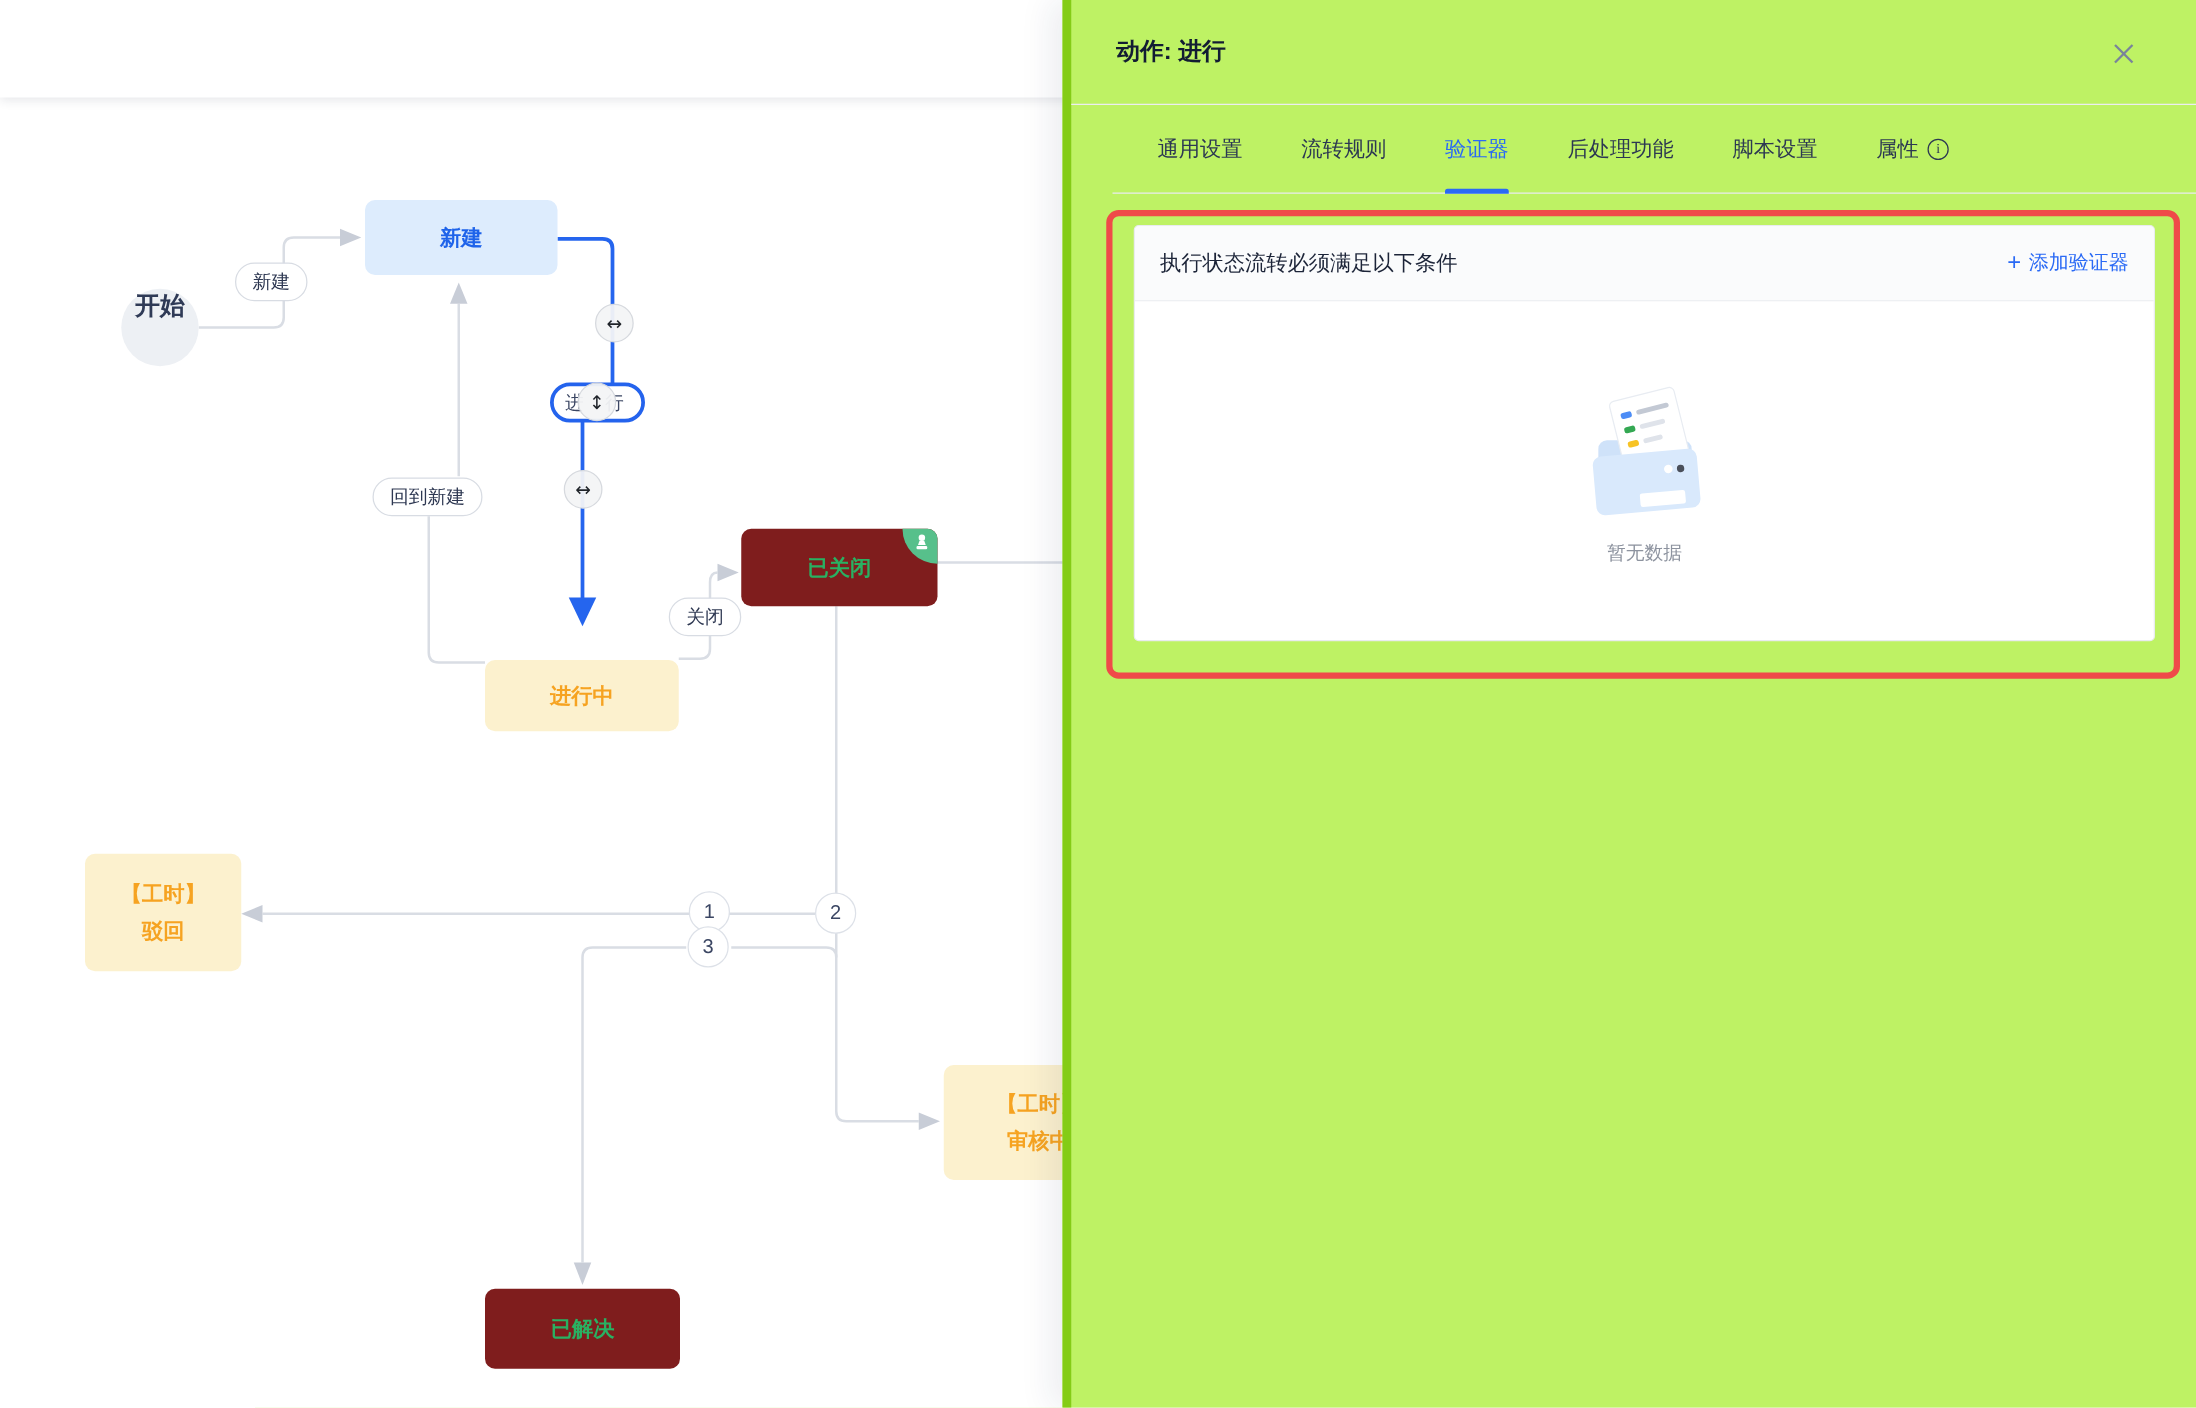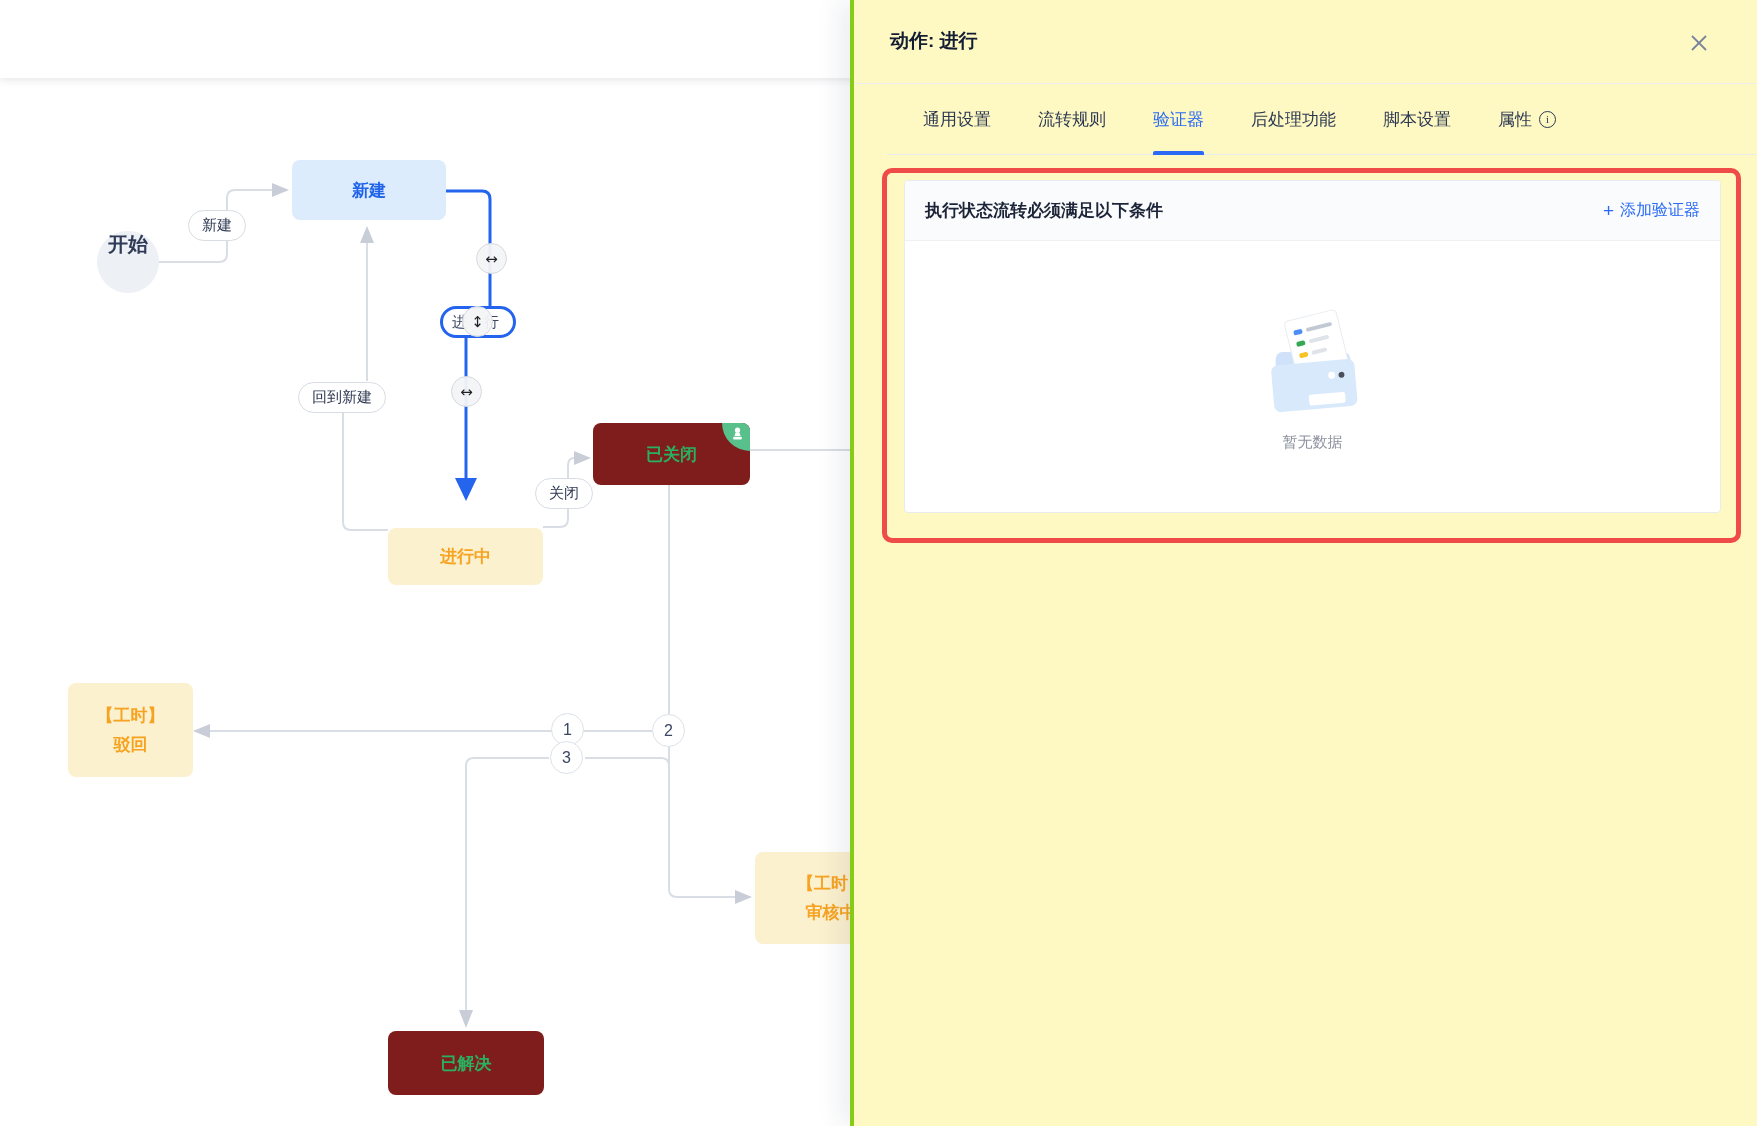--- a/index.html
+++ b/index.html
@@ -39,22 +39,22 @@
   .handle { position:absolute; width:31px; height:31px; border-radius:50%;
     background:rgba(243,244,246,.95); border:1px solid #d6d9de; color:#1f2329; font-size:15px;
     display:flex; align-items:center; justify-content:center; z-index:6;
     font-family:"DejaVu Sans",sans-serif; }
 
   .corner-badge { position:absolute; right:0; top:0; width:28px; height:28px;
     background:#57c08b; border-radius:0 8px 0 28px; display:flex; align-items:flex-start;
     justify-content:flex-end; padding:4px 6px 0 0; }
 
   
-  .panel { position:absolute; left:850px; top:0; width:907px; height:1126px; background:#fef9c3;
-    box-shadow:-10px 0 24px rgba(30,40,80,.08); border-left:4px solid #84cc16; z-index:20; }
+  .panel { position:absolute; left:850px; top:0; width:907px; height:1126px; background:#bef264;
+    box-shadow:-10px 0 24px rgba(30,40,80,.08); border-left:7px solid #84cc16; z-index:20; }
   .panel-header { position:relative; height:84px; border-bottom:1px solid #ecedf1; }
   .panel-title { position:absolute; left:36px; top:28px; font-size:19px; font-weight:bold;
     color:#121c33; }
   .close-btn { position:absolute; right:46px; top:31px; width:24px; height:24px; cursor:pointer;
     display:flex; align-items:center; justify-content:center; }
 
   .tabs { display:flex; align-items:center; height:71px; padding:0 36px; gap:47px;
     border-bottom:1px solid #e9ebef;margin-left:33px; }
   .tab { position:relative; height:71px; display:flex; align-items:center; font-size:17px;
     color:#2c3852; cursor:pointer; gap:7px; }
@@ -64,21 +64,21 @@
   .info-i { width:17px; height:17px; border:1.4px solid #2c3852; border-radius:50%;
     font-size:11px; display:flex; align-items:center; justify-content:center; color:#2c3852;
     font-family:"Liberation Serif",serif; }
 
   .highlight-box { position:absolute; left:28px; top:168px; width:859px; height:375px;
     border:5px solid #ef4b49; border-radius:10px; }
   .validator-card { position:absolute; left:17px; top:7px; width:817px; height:333px;
     border:1px solid #e9ebef; border-radius:4px; background:#fff; overflow:hidden; }
   .card-header { height:60px; display:flex; align-items:center; justify-content:space-between;
     padding:0 20px; background:#fafbfc; border-bottom:1px solid #eef0f3; }
-  .card-header-title { font-size:17px; font-weight:bold; color:#1c2438; }
+  .card-header-title { font-size:17px; font-weight:normal; color:#1c2438; }
   .add-link { display:flex; align-items:center; gap:6px; color:#2a6af5; font-size:16px;
     cursor:pointer; }
   .add-link .plus { font-size:19px; line-height:16px; }
   .card-body { height:272px; display:flex; flex-direction:column; align-items:center;
     justify-content:center; }
   .empty-text { margin-top:18px; font-size:15px; color:#8d939f; }
 </style>
 </head>
 <body>
 

